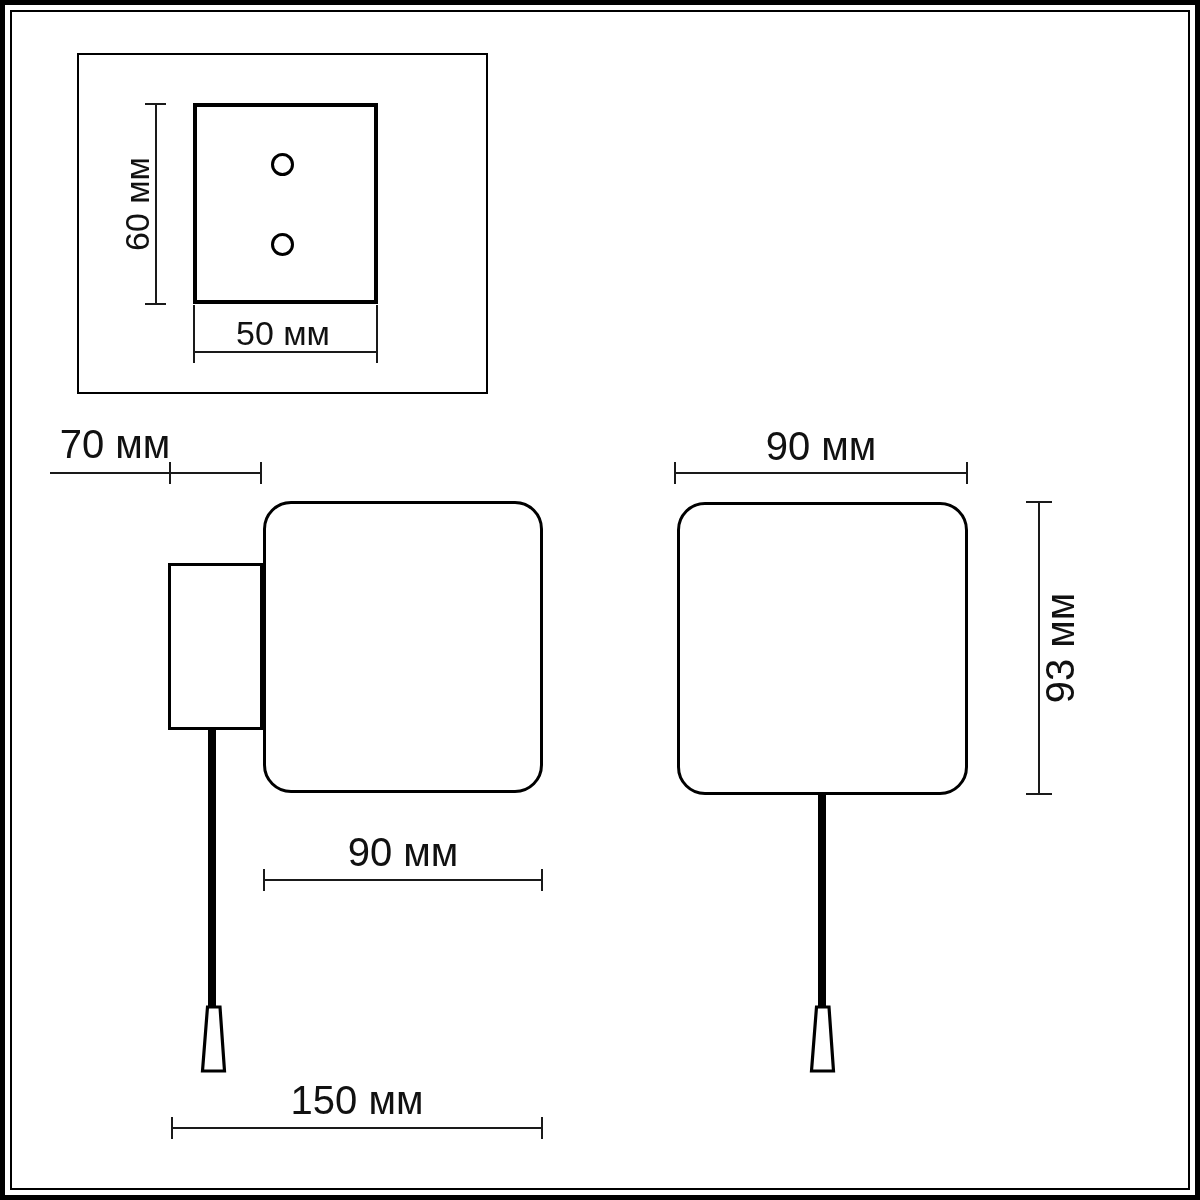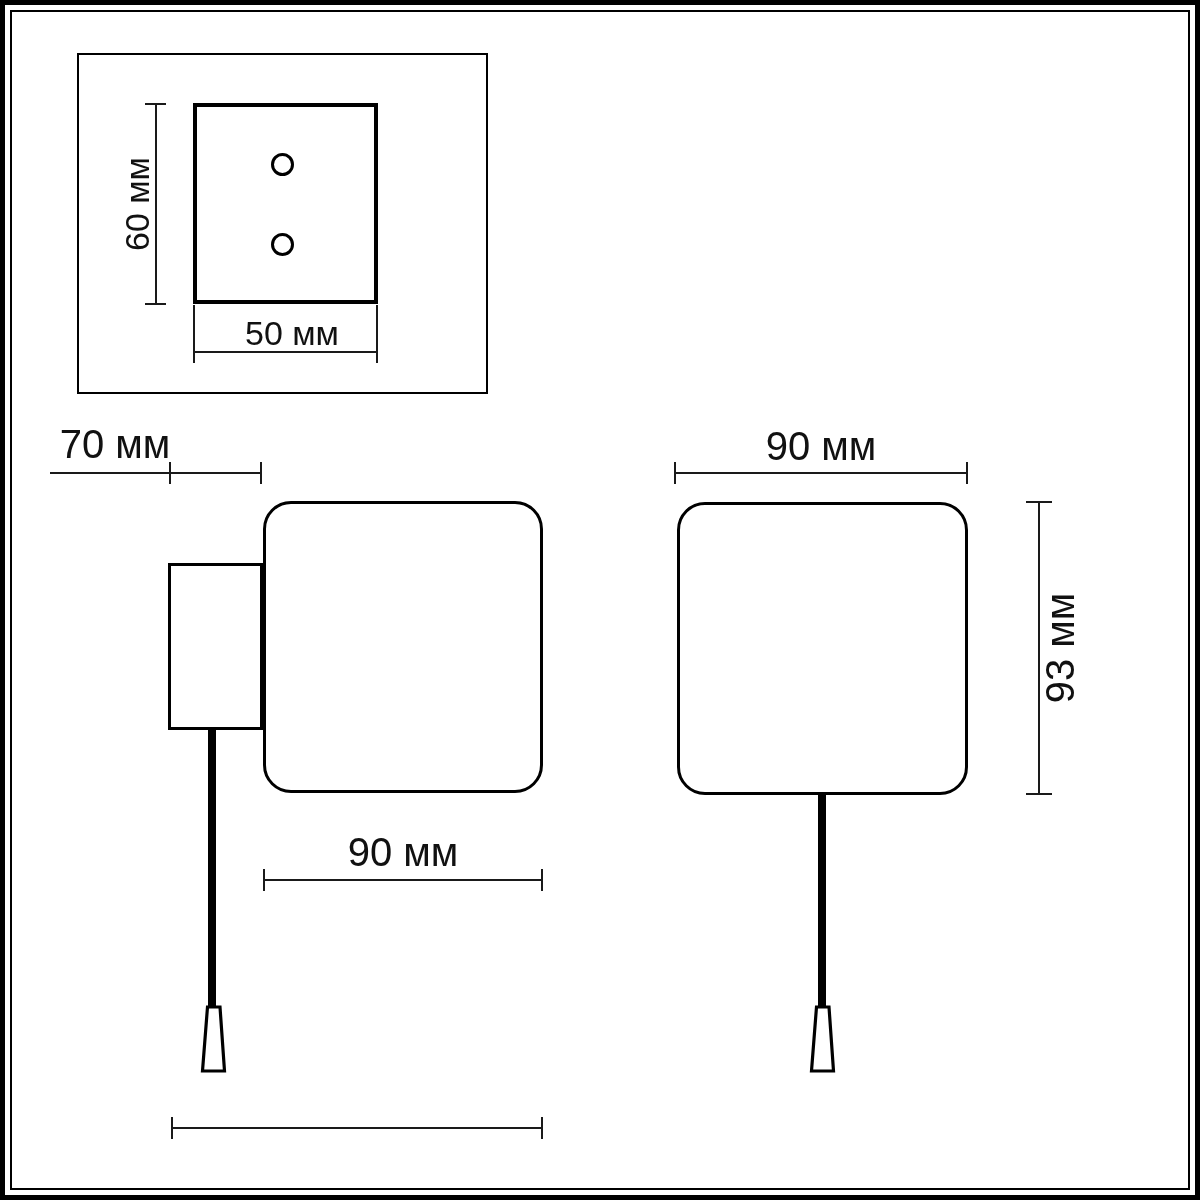--- a/index.html
+++ b/index.html
@@ -43,21 +43,21 @@
   <div class="hole" style="left:271px;top:233px;"></div>
 
   <div class="vline" style="left:155px;top:104px;height:201px;"></div>
   <div class="hline" style="left:145px;top:103px;width:21px;"></div>
   <div class="hline" style="left:145px;top:303px;width:21px;"></div>
   <div class="dim-label small rot" style="left:67px;top:182px;width:140px;height:44px;">60 мм</div>
 
   <div class="vline" style="left:193px;top:305px;height:58px;"></div>
   <div class="vline" style="left:376px;top:305px;height:58px;"></div>
   <div class="hline" style="left:193px;top:351px;width:185px;"></div>
-  <div class="dim-label small" style="left:222px;top:314px;width:140px;height:36px;">50 мм</div>
+  <div class="dim-label small" style="left:213px;top:314px;width:140px;height:36px;">50 мм</div>
 
   <div class="hline" style="left:50px;top:472px;width:212px;"></div>
   <div class="vline" style="left:169px;top:462px;height:22px;"></div>
   <div class="vline" style="left:260px;top:462px;height:22px;"></div>
   <div class="dim-label" style="left:50px;top:426px;width:130px;height:38px;">70 мм</div>
 
   <div class="bracket" style="left:168px;top:563px;width:95px;height:167px;"></div>
   <div class="shade" style="left:263px;top:501px;width:280px;height:292px;"></div>
 
   <div class="cord" style="left:208px;top:728px;height:280px;"></div>
@@ -66,20 +66,21 @@
   </svg>
 
   <div class="hline" style="left:264px;top:879px;width:278px;"></div>
   <div class="vline" style="left:263px;top:869px;height:22px;"></div>
   <div class="vline" style="left:541px;top:869px;height:22px;"></div>
   <div class="dim-label" style="left:333px;top:834px;width:140px;height:38px;">90 мм</div>
 
   <div class="hline" style="left:172px;top:1127px;width:371px;"></div>
   <div class="vline" style="left:171px;top:1117px;height:22px;"></div>
   <div class="vline" style="left:541px;top:1117px;height:22px;"></div>
+  <div class="dim-label" style="left:277px;top:1082px;width:160px;height:38px;">150 мм</div>
 
   <div class="hline" style="left:675px;top:472px;width:293px;"></div>
   <div class="vline" style="left:674px;top:462px;height:22px;"></div>
   <div class="vline" style="left:966px;top:462px;height:22px;"></div>
   <div class="dim-label" style="left:751px;top:428px;width:140px;height:38px;">90 мм</div>
 
   <div class="shade" style="left:677px;top:502px;width:291px;height:293px;"></div>
 
   <div class="vline" style="left:1038px;top:502px;height:293px;"></div>
   <div class="hline" style="left:1026px;top:501px;width:26px;"></div>

